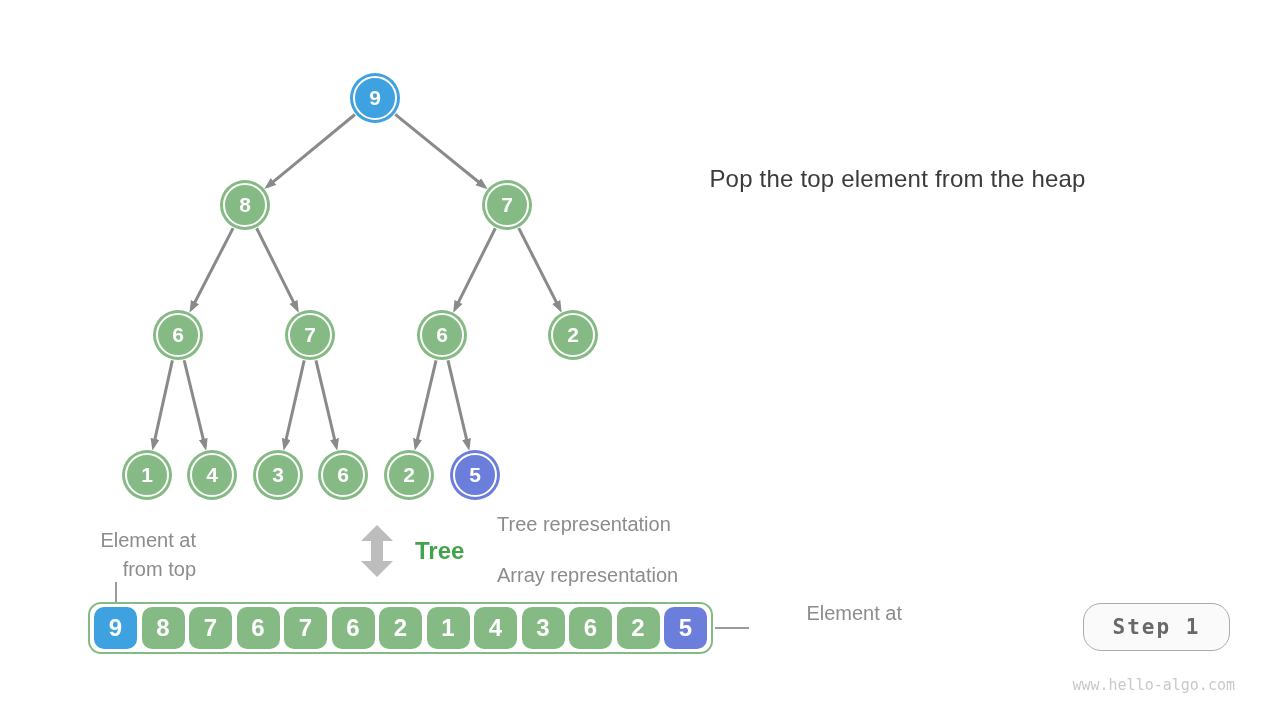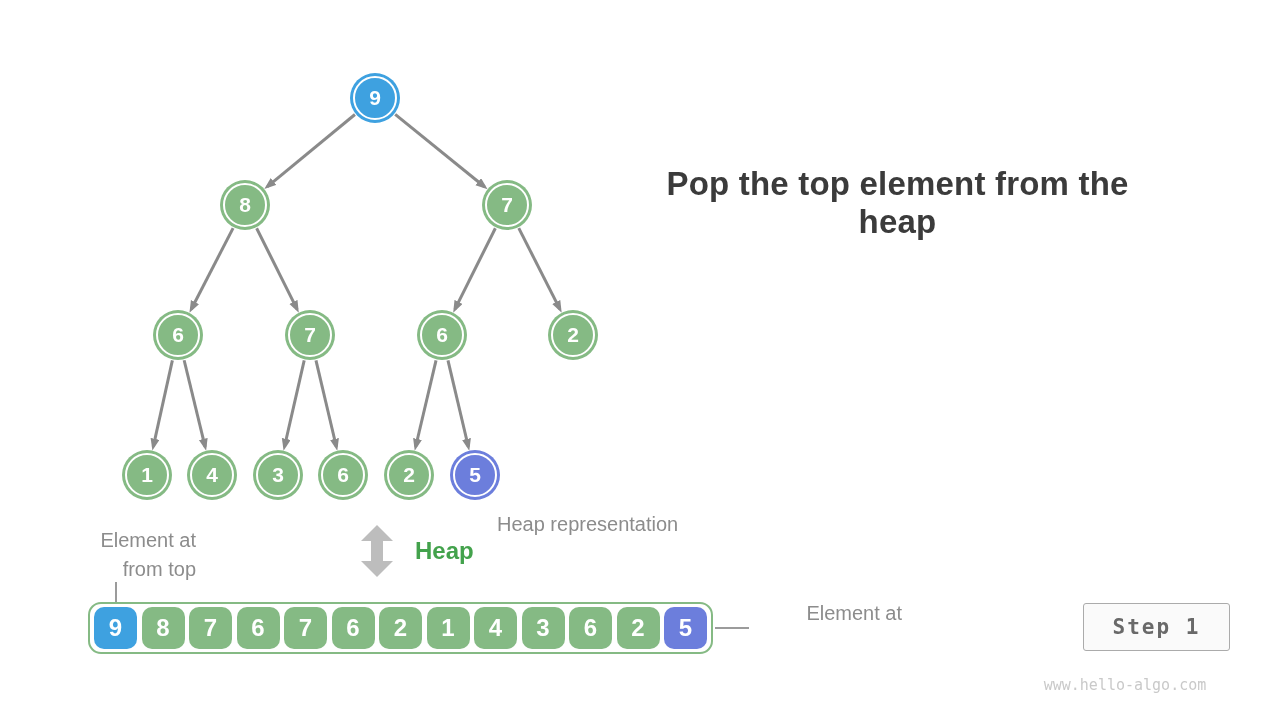--- a/index.html
+++ b/index.html
@@ -12,21 +12,21 @@
   .node{
     position:absolute;width:40px;height:40px;border-radius:50%;
     border:2px solid #ffffff;
     color:#ffffff;font-weight:bold;font-size:21px;
     display:flex;align-items:center;justify-content:center;
     z-index:2;
   }
   
   .title{
     position:absolute;left:640px;top:165px;width:515px;text-align:center;
-    font-size:33px;font-weight:bold;color:var(--title-dark);
+    font-size:24px;font-weight:normal;color:var(--title-dark);
     letter-spacing:0.2px;
   }
   
   .side-label{
     position:absolute;color:var(--label-gray);font-size:20px;line-height:29px;text-align:right;
   }
   .repr{
     position:absolute;color:var(--label-gray);font-size:20px;
   }
   .heap-word{
@@ -44,28 +44,28 @@
     background:#ffffff;
   }
   .cell{
     flex:0 0 43px;height:42px;border-radius:10px;
     color:#ffffff;font-weight:bold;font-size:24px;
     display:flex;align-items:center;justify-content:center;
   }
   
   .step-badge{
     position:absolute;left:1083px;top:603px;width:147px;height:48px;
-    box-sizing:border-box;border:1.5px solid var(--badge-border);border-radius:3px;
+    box-sizing:border-box;border:1.5px solid var(--badge-border);border-radius:18px;
     background:var(--badge-bg);
     display:flex;align-items:center;justify-content:center;
     font-family:"DejaVu Sans Mono", monospace;font-weight:bold;font-size:21px;
     color:var(--badge-text);letter-spacing:2px;
   }
   .footer{
-    position:absolute;left:1015px;top:676px;width:220px;text-align:center;
+    position:absolute;left:1015px;top:676px;width:220px;text-align:right;
     font-family:"DejaVu Sans Mono", monospace;font-size:15px;color:var(--footer-gray);
   }
 </style>
 </head>
 <body>
 
 <div class="canvas">
 
   <svg id="edges">
     <defs>
@@ -107,23 +107,24 @@
 
   <div class="side-label" style="left:36px;top:526px;width:160px;">
     <div>Element at</div>
     <div>from top</div>
   </div>
   <div class="vline"></div>
 
   <svg class="updown" width="32" height="52" viewBox="0 0 32 52">
     <polygon points="16,0 32,16 22,16 22,36 32,36 16,52 0,36 10,36 10,16 0,16" style="fill:var(--updown-arrow-gray)"></polygon>
   </svg>
-  <div class="heap-word">Heap</div>
+  <div class="heap-word">Tree</div>
 
-  <div class="repr" style="left:497px;top:513px;">Heap representation</div>
+  <div class="repr" style="left:497px;top:513px;">Tree representation</div>
+  <div class="repr" style="left:497px;top:564px;">Array representation</div>
 
   <div class="array-box" id="array-box">
       <div class="cell" style="background: rgb(62, 161, 224);">9</div>
       <div class="cell" style="background: rgb(133, 186, 132);">8</div>
       <div class="cell" style="background: rgb(133, 186, 132);">7</div>
       <div class="cell" style="background: rgb(133, 186, 132);">6</div>
       <div class="cell" style="background: rgb(133, 186, 132);">7</div>
       <div class="cell" style="background: rgb(133, 186, 132);">6</div>
       <div class="cell" style="background: rgb(133, 186, 132);">2</div>
       <div class="cell" style="background: rgb(133, 186, 132);">1</div>

